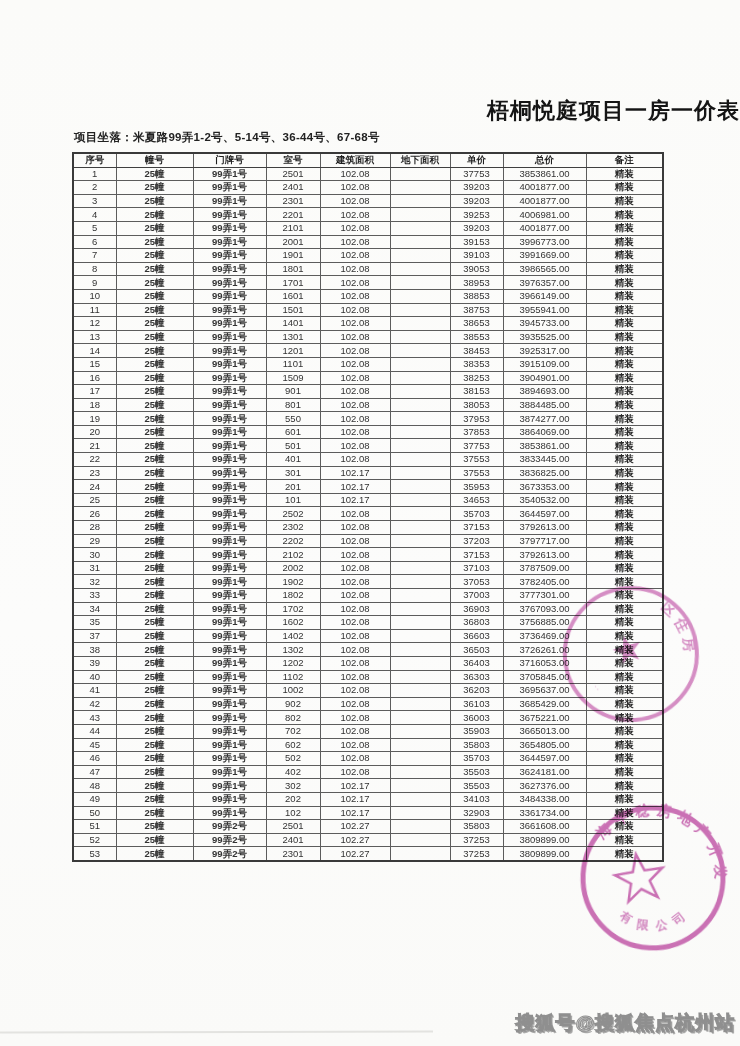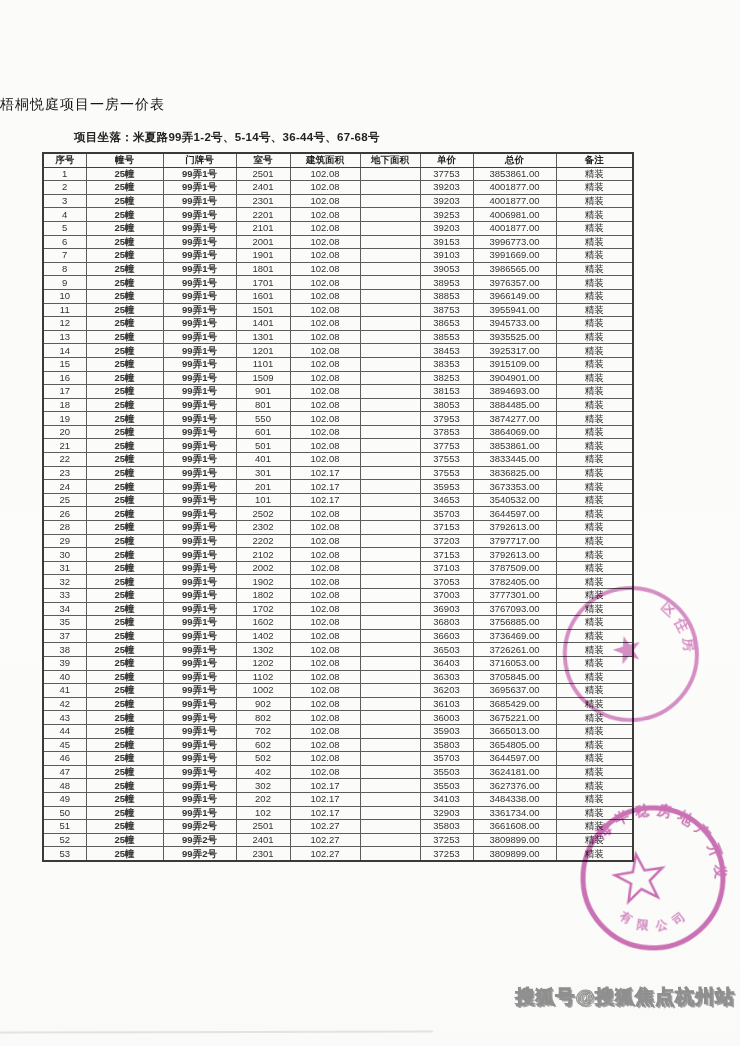--- a/index.html
+++ b/index.html
@@ -3,53 +3,53 @@
 <meta charset="utf-8">
 <style>
   html,body{margin:0;padding:0;}
   body{
     width:740px;height:1046px;position:relative;overflow:hidden;
     background:linear-gradient(180deg,#fbfbf9 0%,#fcfcfb 60%,#fafaf8 100%);
     font-family:"Liberation Sans","DejaVu Sans",sans-serif;
     -webkit-font-smoothing:antialiased;
   }
   .doc-title{
-    position:absolute;left:0;right:0;top:96px;text-align:left;
-    font-size:14px;font-weight:400;color:#151515;letter-spacing:1px;
+    position:absolute;left:0;right:0;top:96px;text-align:right;
+    font-size:22px;font-weight:700;color:#151515;letter-spacing:1px;
   }
   .location-line{
     position:absolute;left:74px;top:130px;
     font-size:11.5px;font-weight:700;color:#222;letter-spacing:0.3px;
   }
   table.price-table{
-    position:absolute;left:42px;top:152px;width:590px;
+    position:absolute;left:72px;top:152px;width:590px;
     border-collapse:collapse;table-layout:fixed;
     border:2px solid #3a3a3a;
     background:transparent;
   }
   .price-table th,.price-table td{
     border:1px solid #5c5c5c;
     height:12.6px;padding:0;margin:0;
     font-size:9.5px;line-height:10px;
     text-align:center;vertical-align:middle;
     color:#333;white-space:nowrap;overflow:hidden;
   }
   .price-table th{font-weight:600;color:#1e1e1e;border-bottom:1px solid #3f3f3f;}
-  .price-table td:last-child{font-weight:400;color:#2b2b2b;}
+  .price-table td:last-child{font-weight:700;color:#2b2b2b;}
   .price-table td:nth-child(2),.price-table td:nth-child(3){font-weight:600;}
 
   .stamp{
     position:absolute;mix-blend-mode:multiply;
     filter:blur(0.45px);pointer-events:none;
   }
   .stamp-upper{left:556px;top:580px;opacity:0.62;transform:rotate(-4deg);}
   .stamp-lower{left:580px;top:802px;opacity:0.78;transform:rotate(3deg);}
 
   .sohu-watermark{
-    position:absolute;right:5px;top:984px;
+    position:absolute;right:5px;top:1010px;
     font-size:19px;font-weight:700;letter-spacing:1px;
     color:#f2f2f0;
     -webkit-text-stroke:1px #8f8f8f;
     text-shadow:2px 2px 0 rgba(110,110,110,0.55),1px 1px 0 rgba(130,130,130,0.5);
   }
   .scan-line{
     position:absolute;left:0;top:1031px;width:433px;height:2px;
     background:#e3e3e0;transform:rotate(-0.15deg);
   }
 </style>

